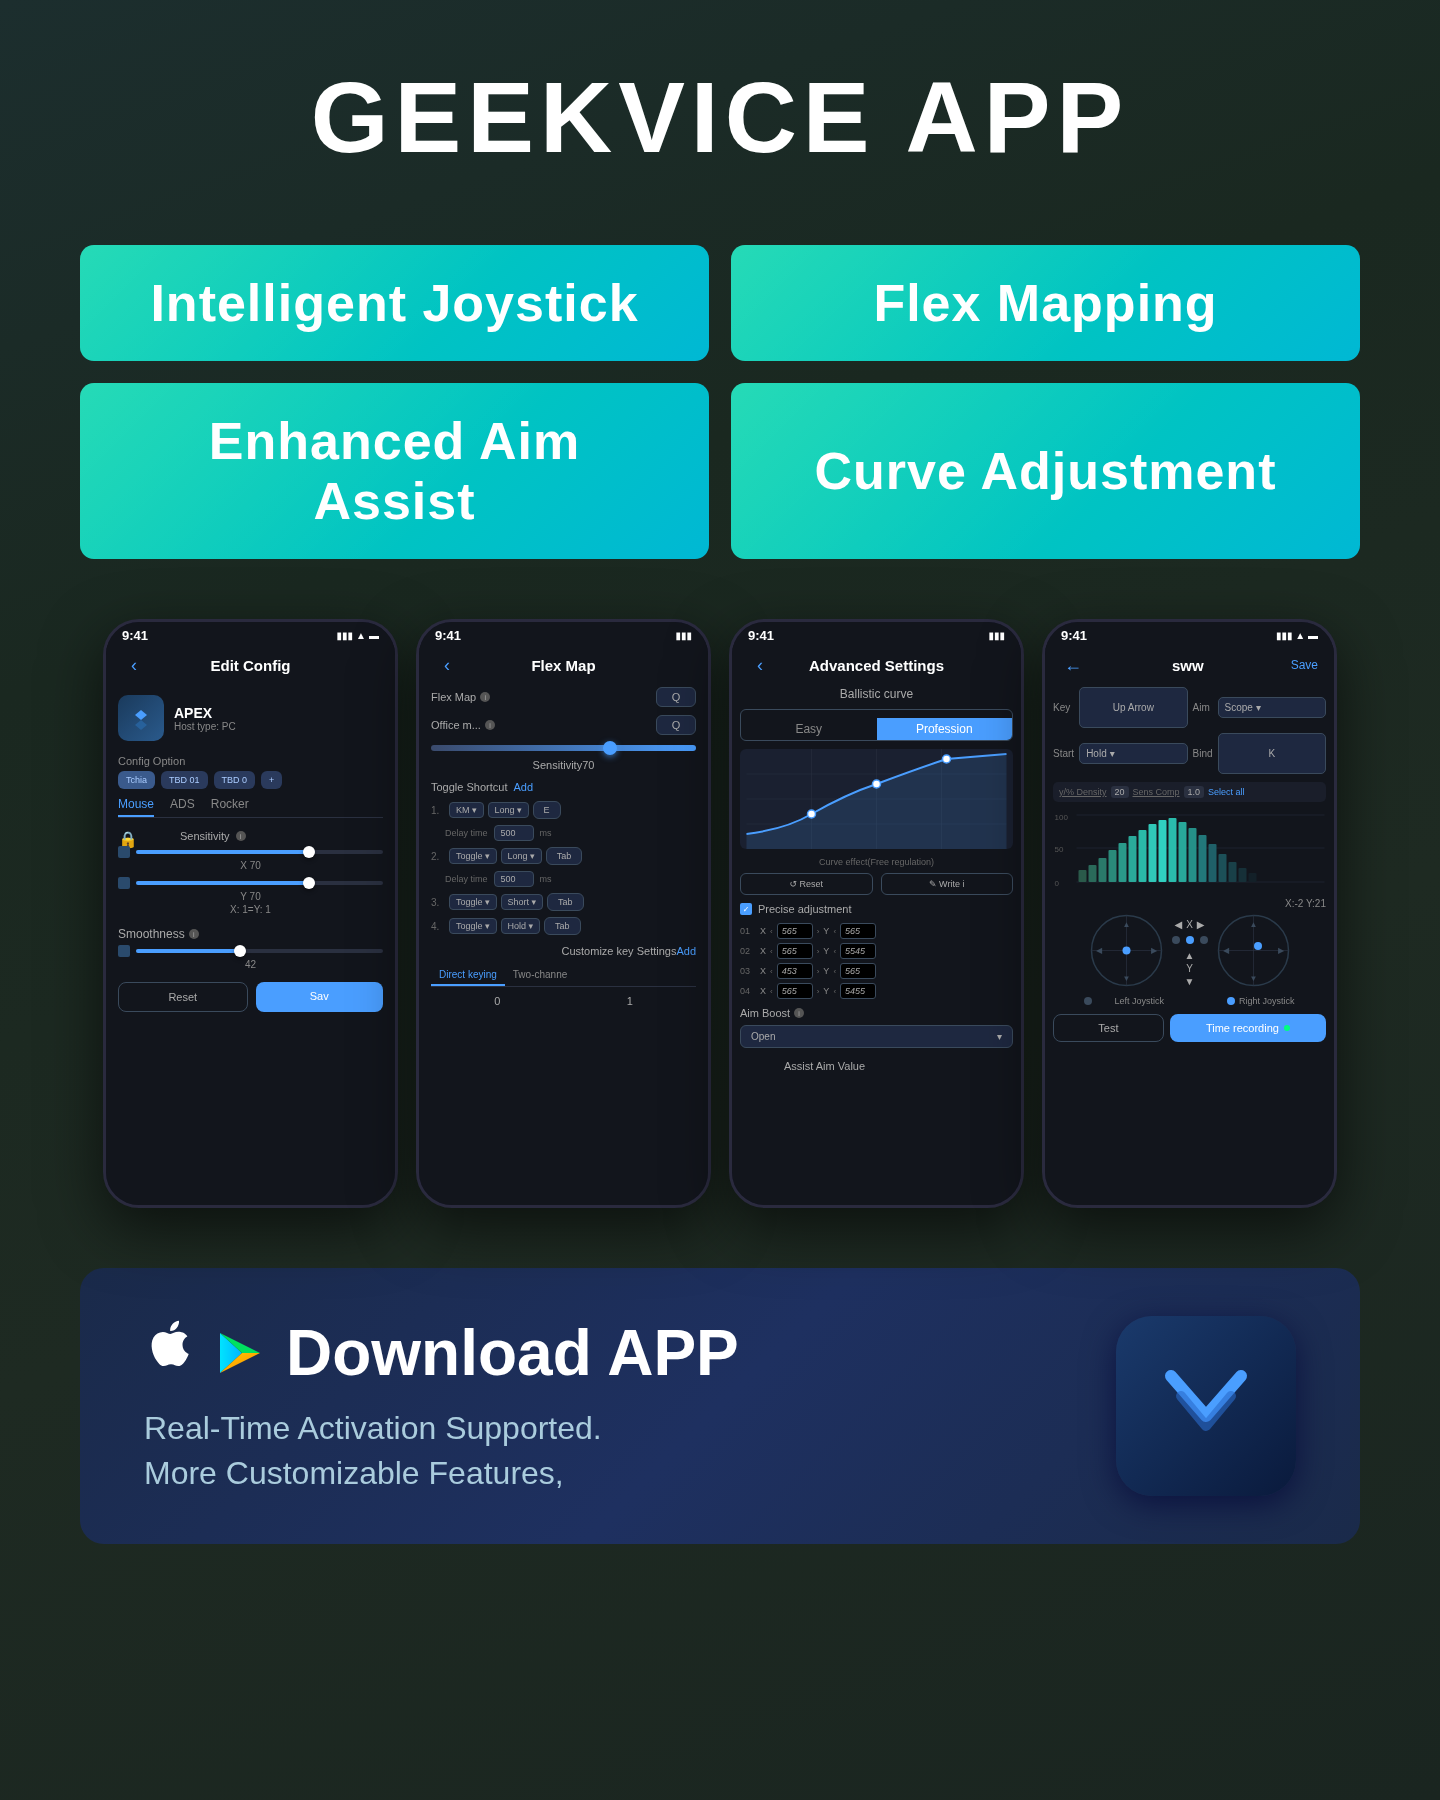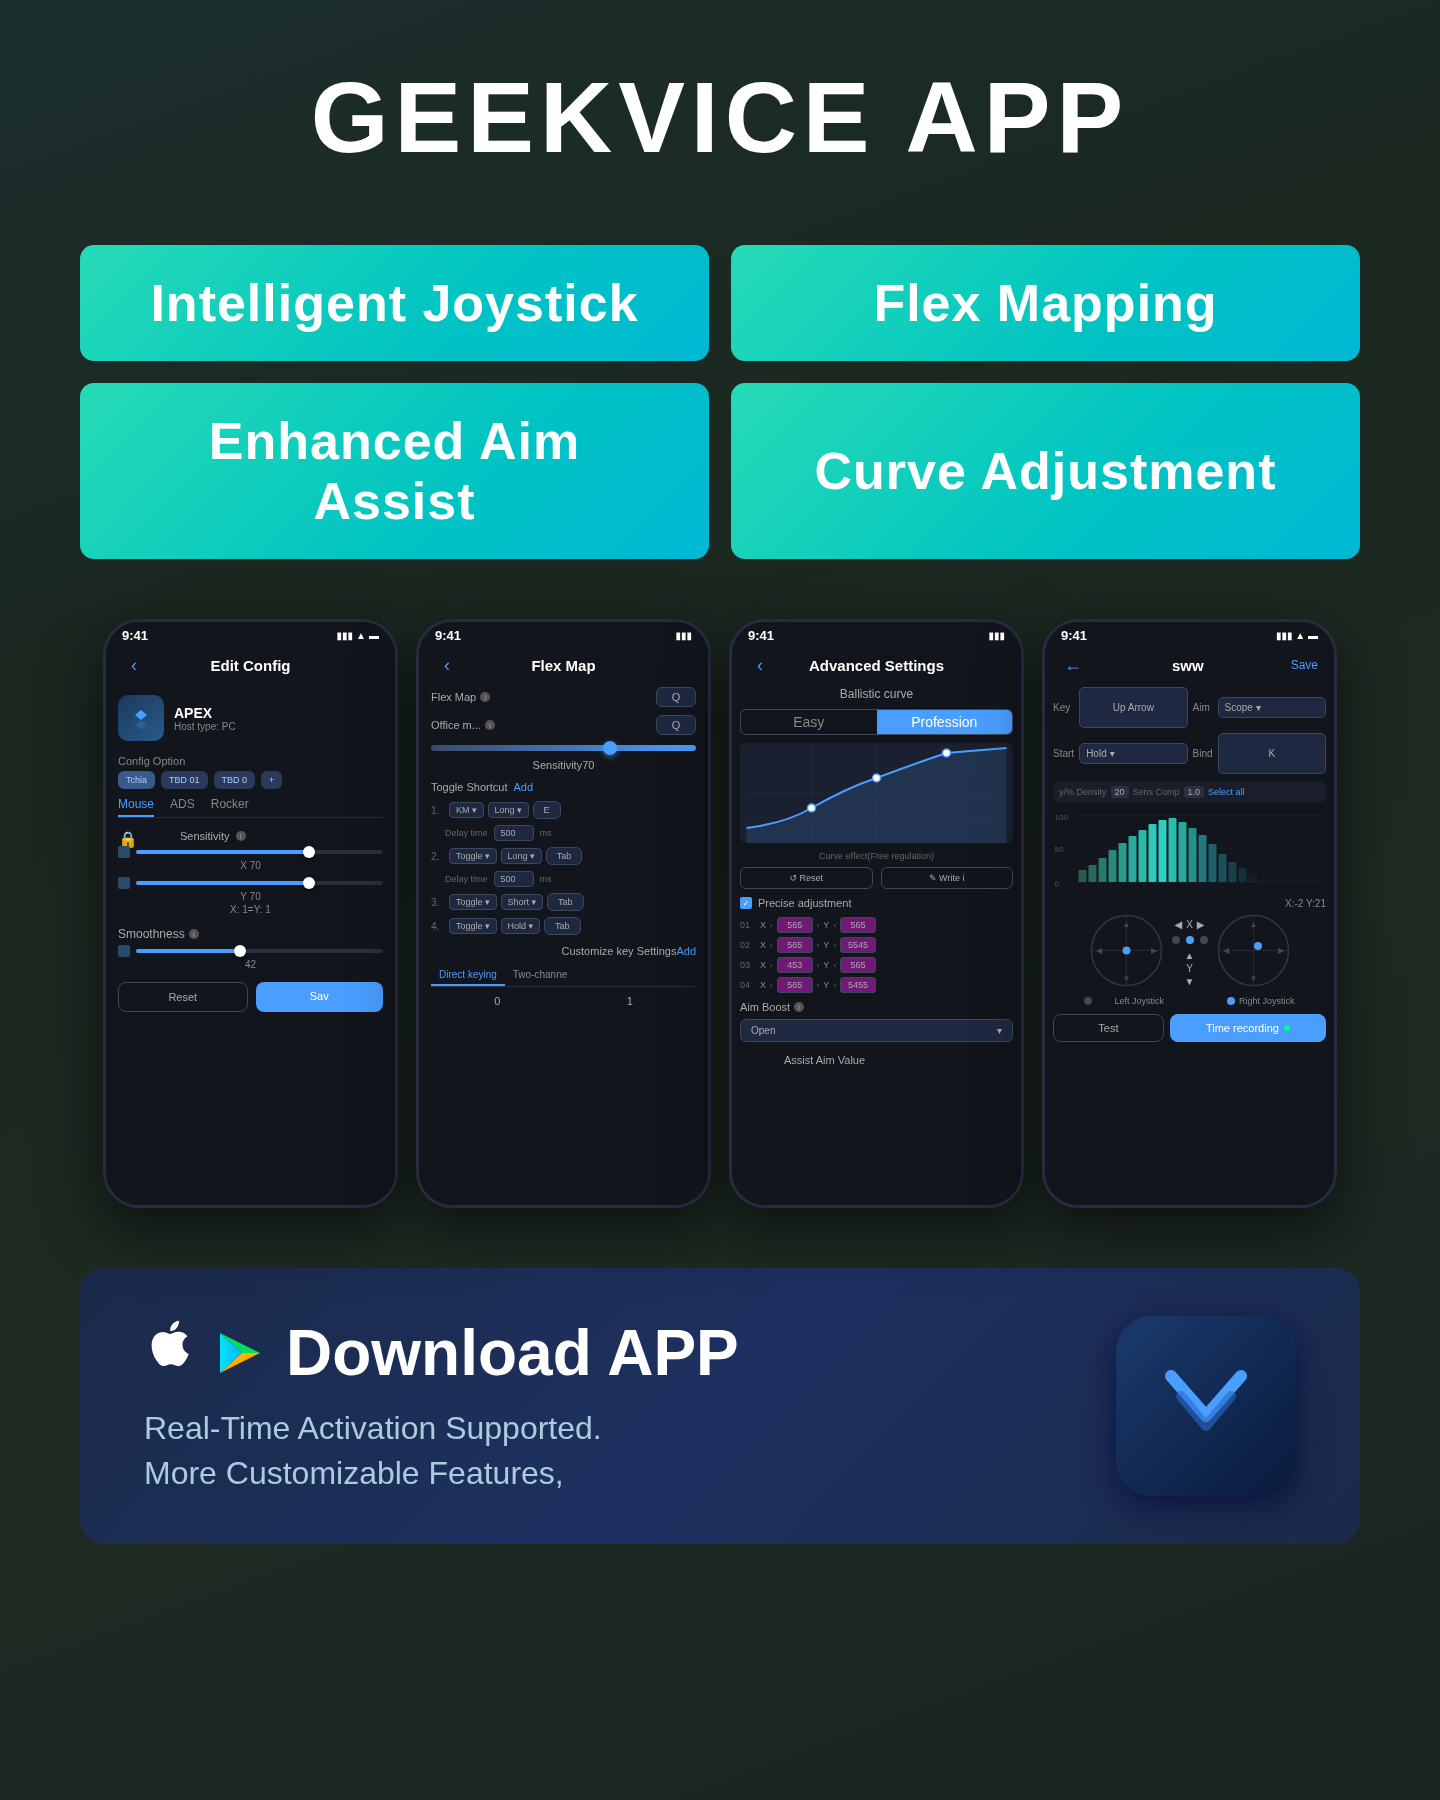--- a/index.html
+++ b/index.html
@@ -531,22 +531,23 @@
       border: 1px solid #3a4a5c;
       border-radius: 6px;
       overflow: hidden;
       margin-bottom: 8px;
     }
 
     .mode-tab {
       flex: 1;
       text-align: center;
       padding: 4px;
-      font-size: 14px;
+      font-size: 12px;
       color: #888;
+      margin-top: 8px;
     }
 
     .mode-tab.active {
       background: #4a9eff;
       color: #fff;
     }
 
     .curve-chart {
       width: 100%;
       height: 100px;
@@ -631,28 +632,28 @@
     .coord-num {
       color: #666;
       width: 16px;
     }
 
     .coord-label {
       color: #888;
     }
 
     .coord-value {
-      background: #701a75;
+      background: #000000;
       border: 1px solid #3a4a5c;
       border-radius: 3px;
       padding: 2px 4px;
       color: #aaa;
       font-size: 9px;
       min-width: 36px;
-      text-align: center;
+      font-style: italic;
     }
 
     .coord-arrow {
       color: #666;
       font-size: 8px;
     }
 
     .aim-boost-section {
       margin-top: 8px;
     }
@@ -733,20 +734,21 @@
       gap: 4px;
       margin-bottom: 8px;
       background: #1a1e2a;
       padding: 4px 6px;
       border-radius: 5px;
       font-size: 9px;
     }
 
     .density-label {
       color: #666;
+      text-decoration: underline;
     }
 
     .density-value {
       color: #aaa;
       background: #2a3040;
       padding: 1px 4px;
       border-radius: 3px;
     }
 
     .select-all-link {

